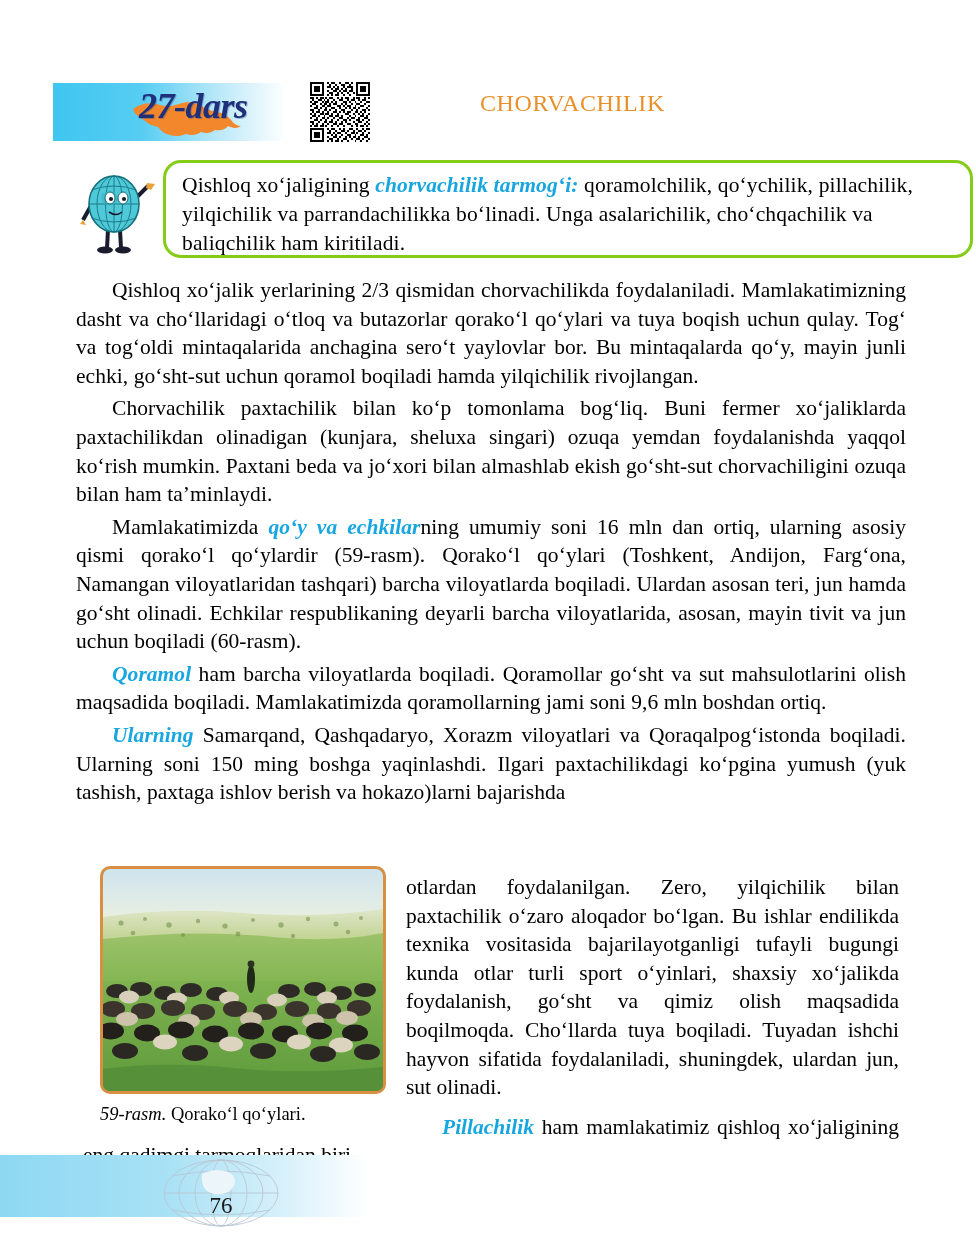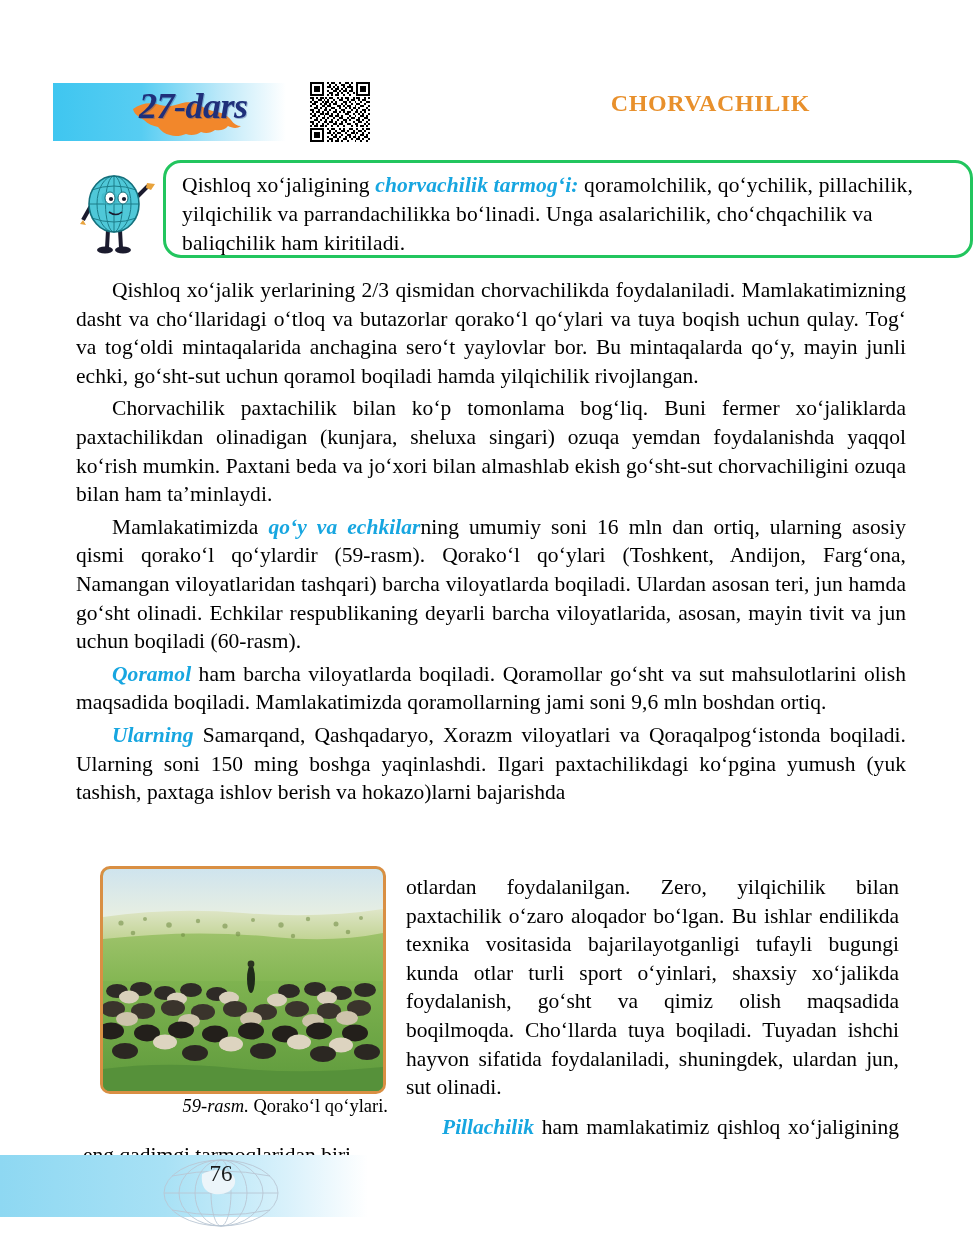--- a/index.html
+++ b/index.html
@@ -51,23 +51,23 @@
   }
   .qr-code {
     position: absolute;
     left: 308px; top: 80px;
     width: 64px; height: 64px;
   }
   .chapter-title {
     position: absolute;
     left: 480px; top: 90px;
     width: 330px;
-    text-align: right;
+    text-align: left;
     font-size: 24px;
-    font-weight: bold;
+    font-weight: normal;
     color: #E8902C;
     letter-spacing: 0.6px;
     font-family: "Liberation Serif", "DejaVu Serif", serif;
   }
 
   
   .definition-wrap {
     position: absolute;
     left: 75px; top: 160px;
     width: 835px; height: 105px;
@@ -76,21 +76,21 @@
     position: absolute;
     left: 3px; top: 8px;
     width: 82px; height: 92px;
   }
   .definition-box {
     position: absolute;
     left: 88px; top: 0px;
     width: 810px;
     height: 98px;
     box-sizing: border-box;
-    border: 3px solid #22c55e;
+    border: 3px solid #84cc16;
     border-radius: 18px;
     padding: 8px 14px 6px 16px;
   }
   .definition-text {
     font-size: 21.5px;
     line-height: 29px;
     text-align: left;
     letter-spacing: 0.15px;
   }
   .term-cyan {
@@ -135,21 +135,22 @@
     height: 228px;
     box-sizing: border-box;
     border: 3px solid #D98F43;
     border-radius: 10px;
     overflow: hidden;
     position: relative;
     background: #78a850;
   }
   .photo-frame svg { display: block; width: 100%; height: 100%; }
   .photo-caption {
-    text-align: right;
+    margin-top: 8px;
+    text-align: left;
     font-size: 18.5px;
     line-height: 24px;
     white-space: nowrap;
   }
   .photo-caption .rasm-num { font-style: italic; }
 
   .wrapped-text {
     margin: 11px;
     font-size: 21.5px;
     line-height: 28.6px;
@@ -170,21 +171,21 @@
     width: 368px; height: 62px;
     background: linear-gradient(to right, #8ED8F2 0%, #A8E1F5 45%, #D9F1FB 78%, #FFFFFF 100%);
   }
   .page-globe {
     position: absolute;
     left: 160px; top: 1px;
     width: 122px; height: 78px;
   }
   .page-number {
     position: absolute;
-    left: 160px; top: 8px;
+    left: 160px; top: 40px;
     width: 122px;
     text-align: center;
     font-size: 23px;
     color: #1a1a1a;
     font-family: "Liberation Serif", "DejaVu Serif", serif;
   }
 </style>
 </head>
 <body>
 

